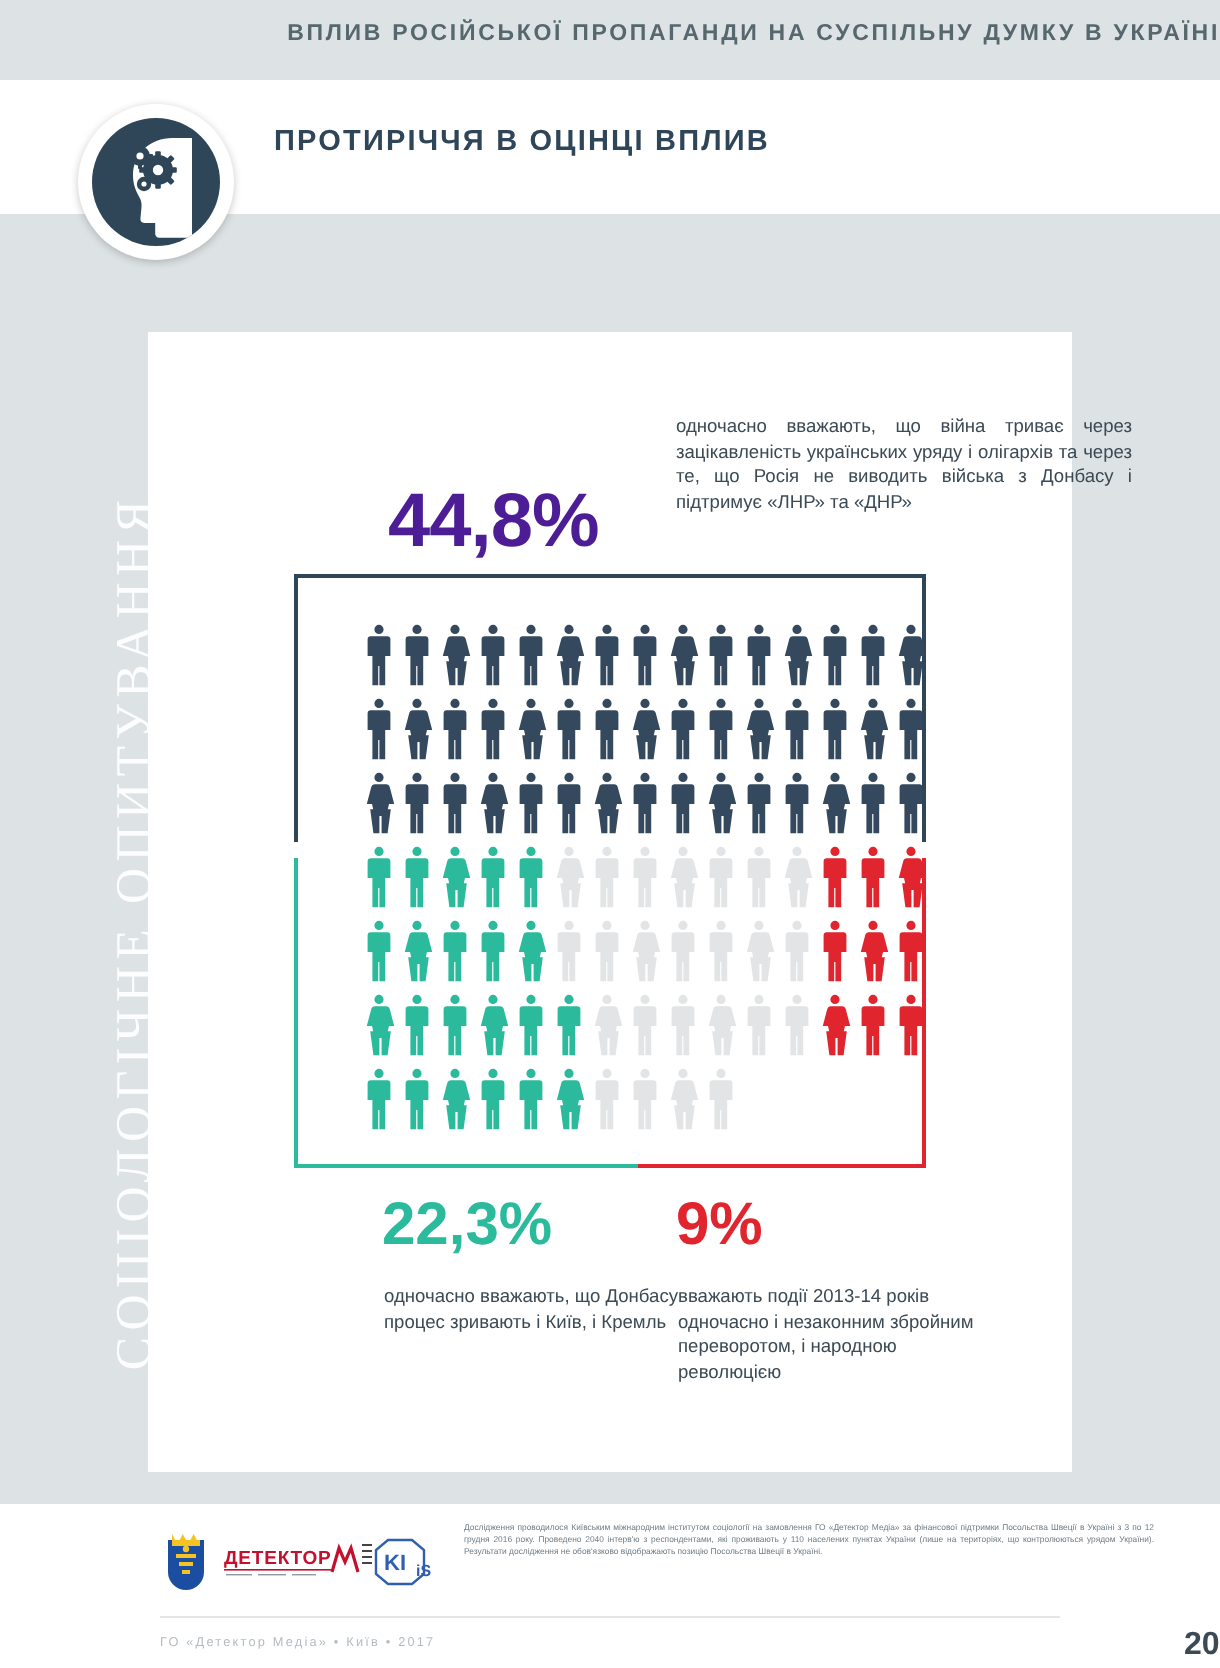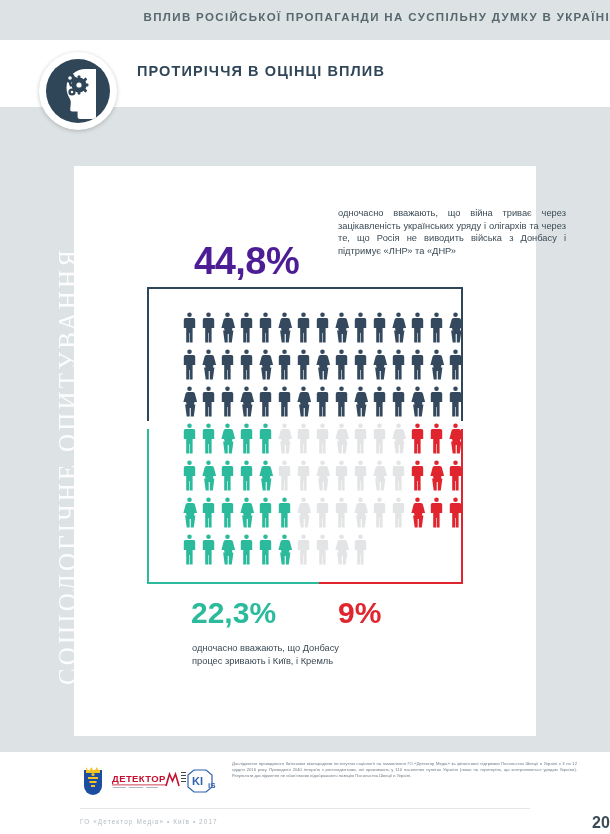--- a/index.html
+++ b/index.html
@@ -431,20 +431,21 @@
             <path d="M9.5 0.4 a2.3 2.3 0 1 1 0 4.6 a2.3 2.3 0 0 1 0 -4.6 z M6 6.1 h7 a2 2 0 0 1 1.9 1.5 l2.2 8.4 h-2.6 l-0.6 2.6 h1.5 l-1.6 12 h-3 v-8.6 h-1.1 v8.6 h-3 l-1.6 -12 h1.5 l-0.6 -2.6 h-2.6 l2.2 -8.4 a2 2 0 0 1 1.9 -1.5 z" fill="#e2e4e5"></path>
           </svg></span><span class="fig"><svg width="19" height="31" viewBox="0 0 19 31">
             <path d="M9.5 0.4 a2.3 2.3 0 1 1 0 4.6 a2.3 2.3 0 0 1 0 -4.6 z M5.4 6.1 h8.2 a1.6 1.6 0 0 1 1.6 1.6 v8.3 h-2.6 v14.6 h-2.9 v-9.6 h-0.6 v9.6 h-2.9 v-14.6 h-2.4 v-8.3 a1.6 1.6 0 0 1 1.6 -1.6 z" fill="#e2e4e5"></path>
           </svg></span></div>
     </div>
 
   <div class="stat-green">22,3%</div>
   <div class="stat-green-text">одночасно вважають, що Донбасу процес зривають і Київ, і Кремль</div>
 
   <div class="stat-red">9%</div>
+  <div class="stat-red-text">вважають події 2013-14 років одночасно і незаконним збройним переворотом, і народною революцією</div>
 </div>
 
 <div class="footer">
   <div class="footer-logos">
     <svg width="145" height="34" viewBox="0 0 145 34" aria-hidden="true">
 
       <g>
         <path d="M4 6 h18 v16 a9 9 0 0 1 -9 9 a9 9 0 0 1 -9 -9 z" fill="#1b4ea0"></path>
         <path d="M6 3 l1.6 3 h2.2 l1.6 -3 l1.6 3 h2.2 l1.6 -3 l1.6 3 h1.6 v3 h-14 v-3 z" fill="#f6c324"></path>
         <path d="M8 13 h10 v2 h-10z M9.5 17 h7 v2 h-7z M11 21 h4 v2 h-4z" fill="#f6c324"></path>

